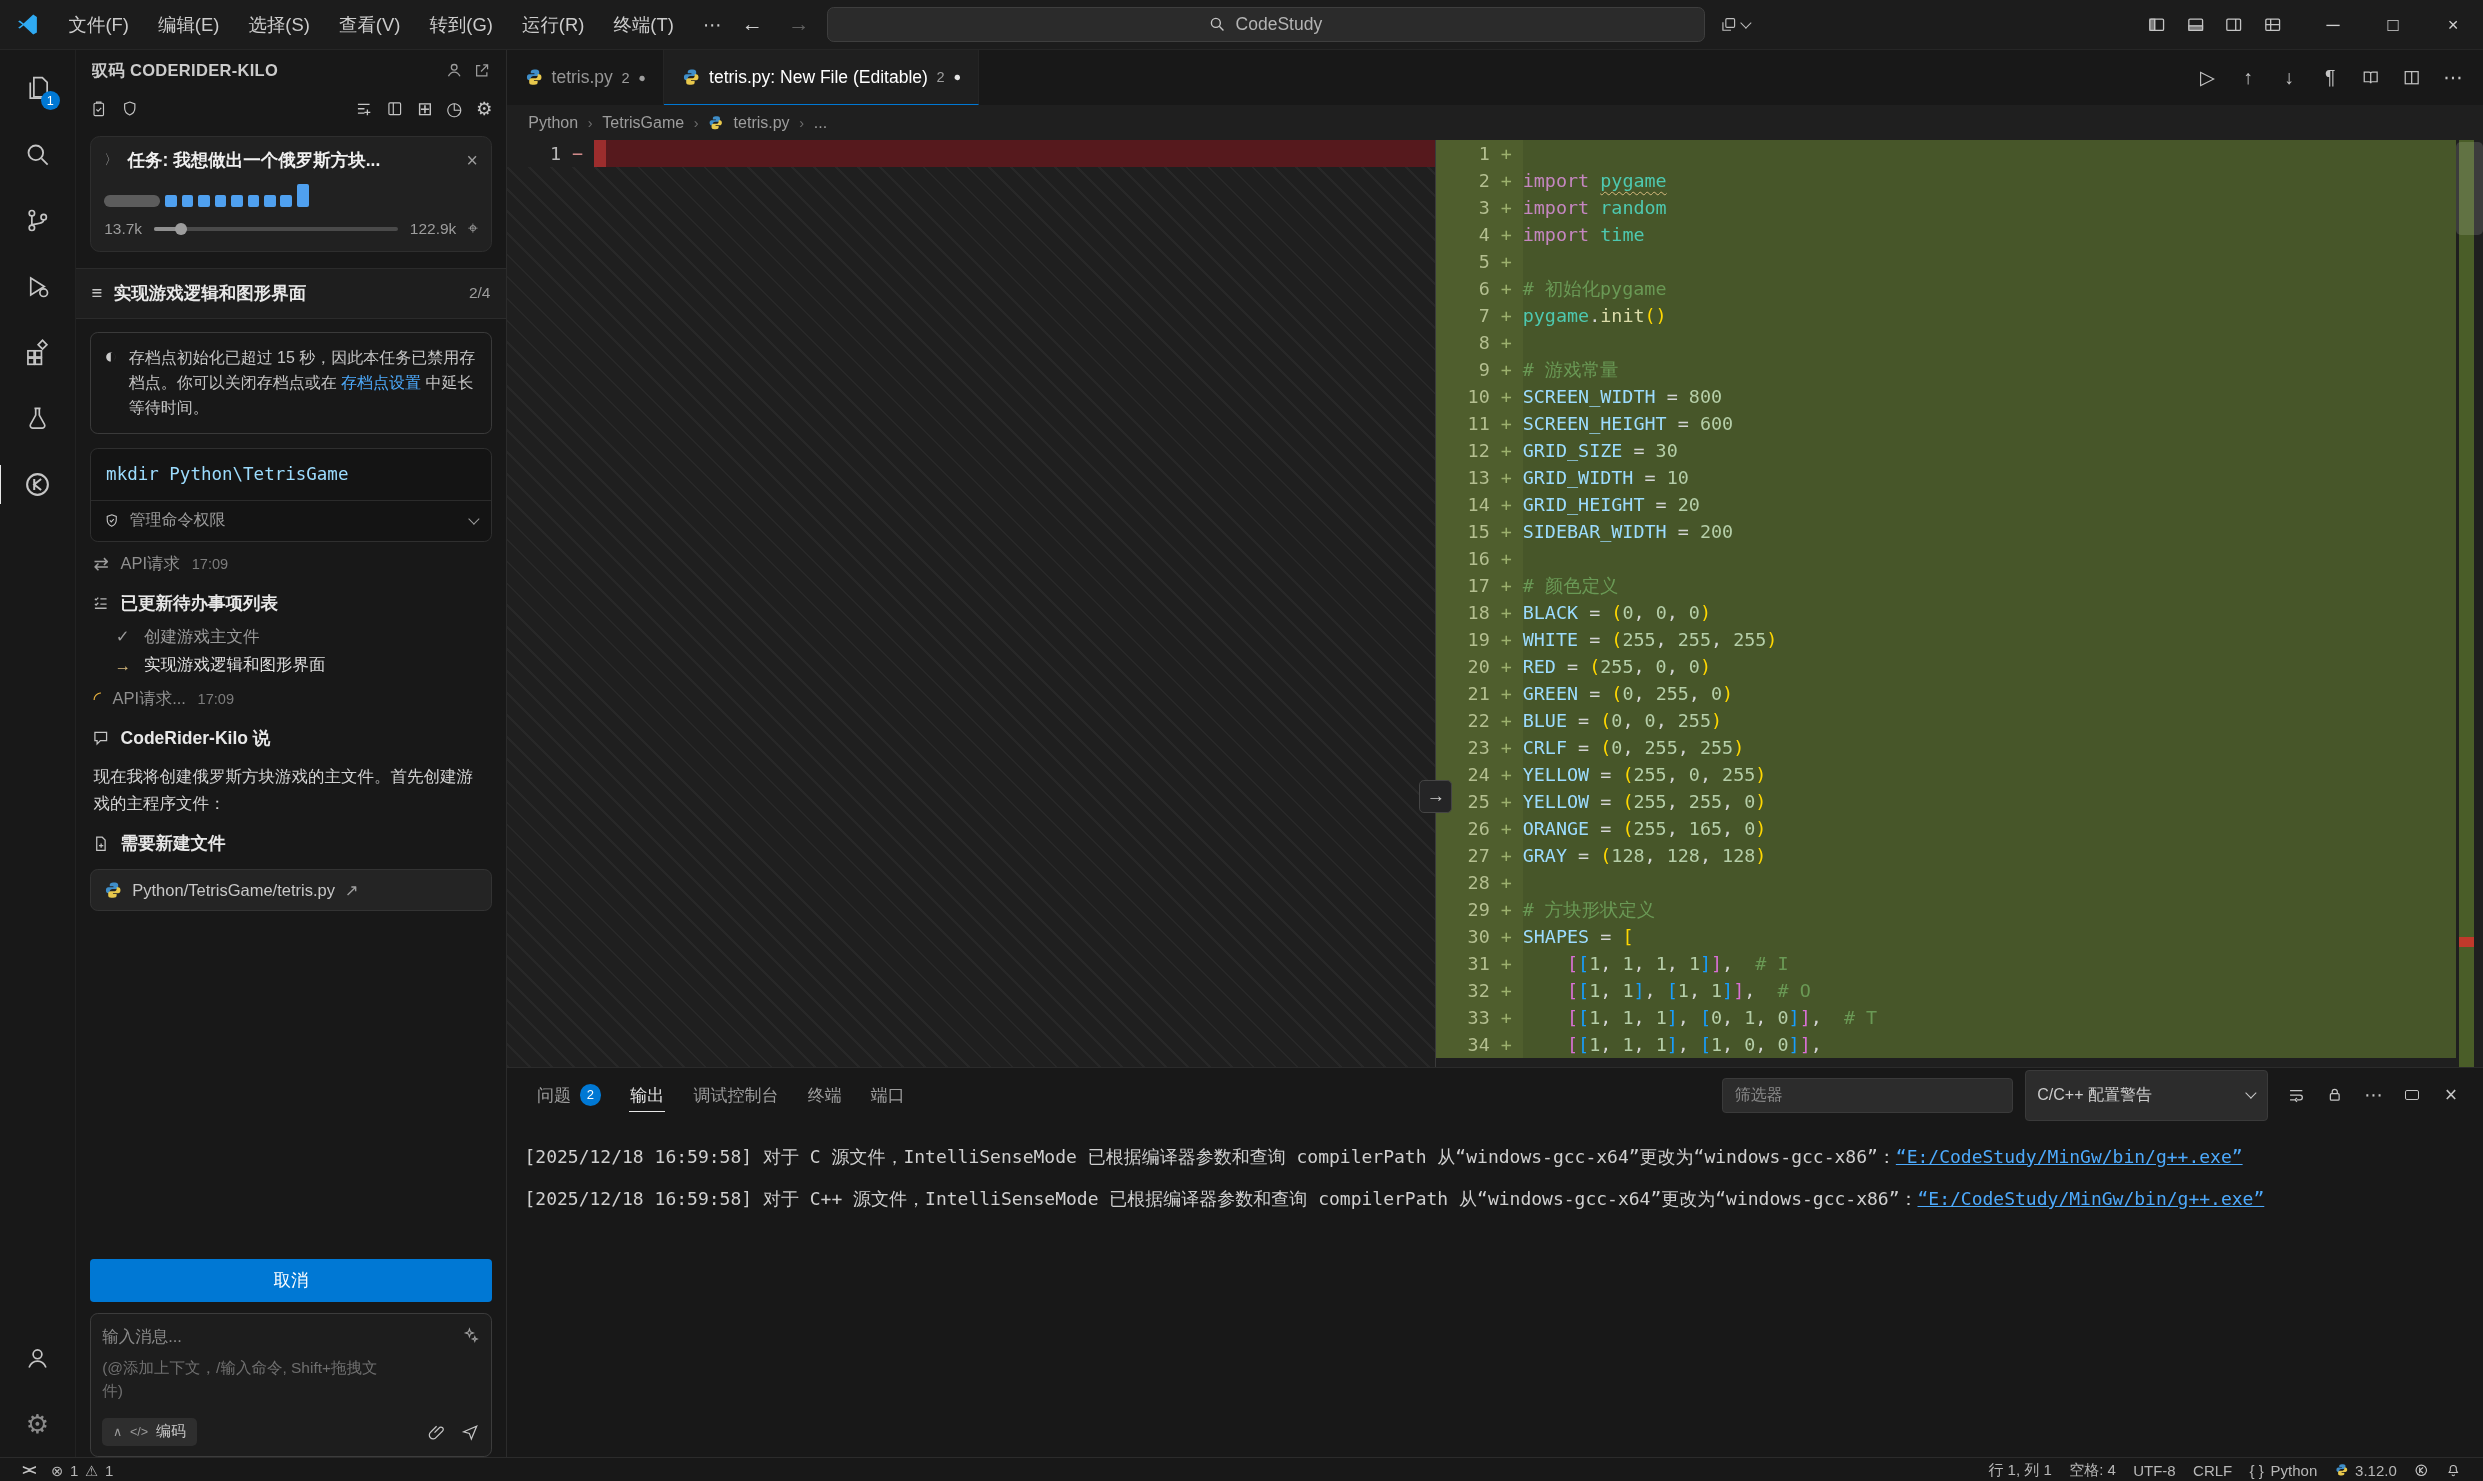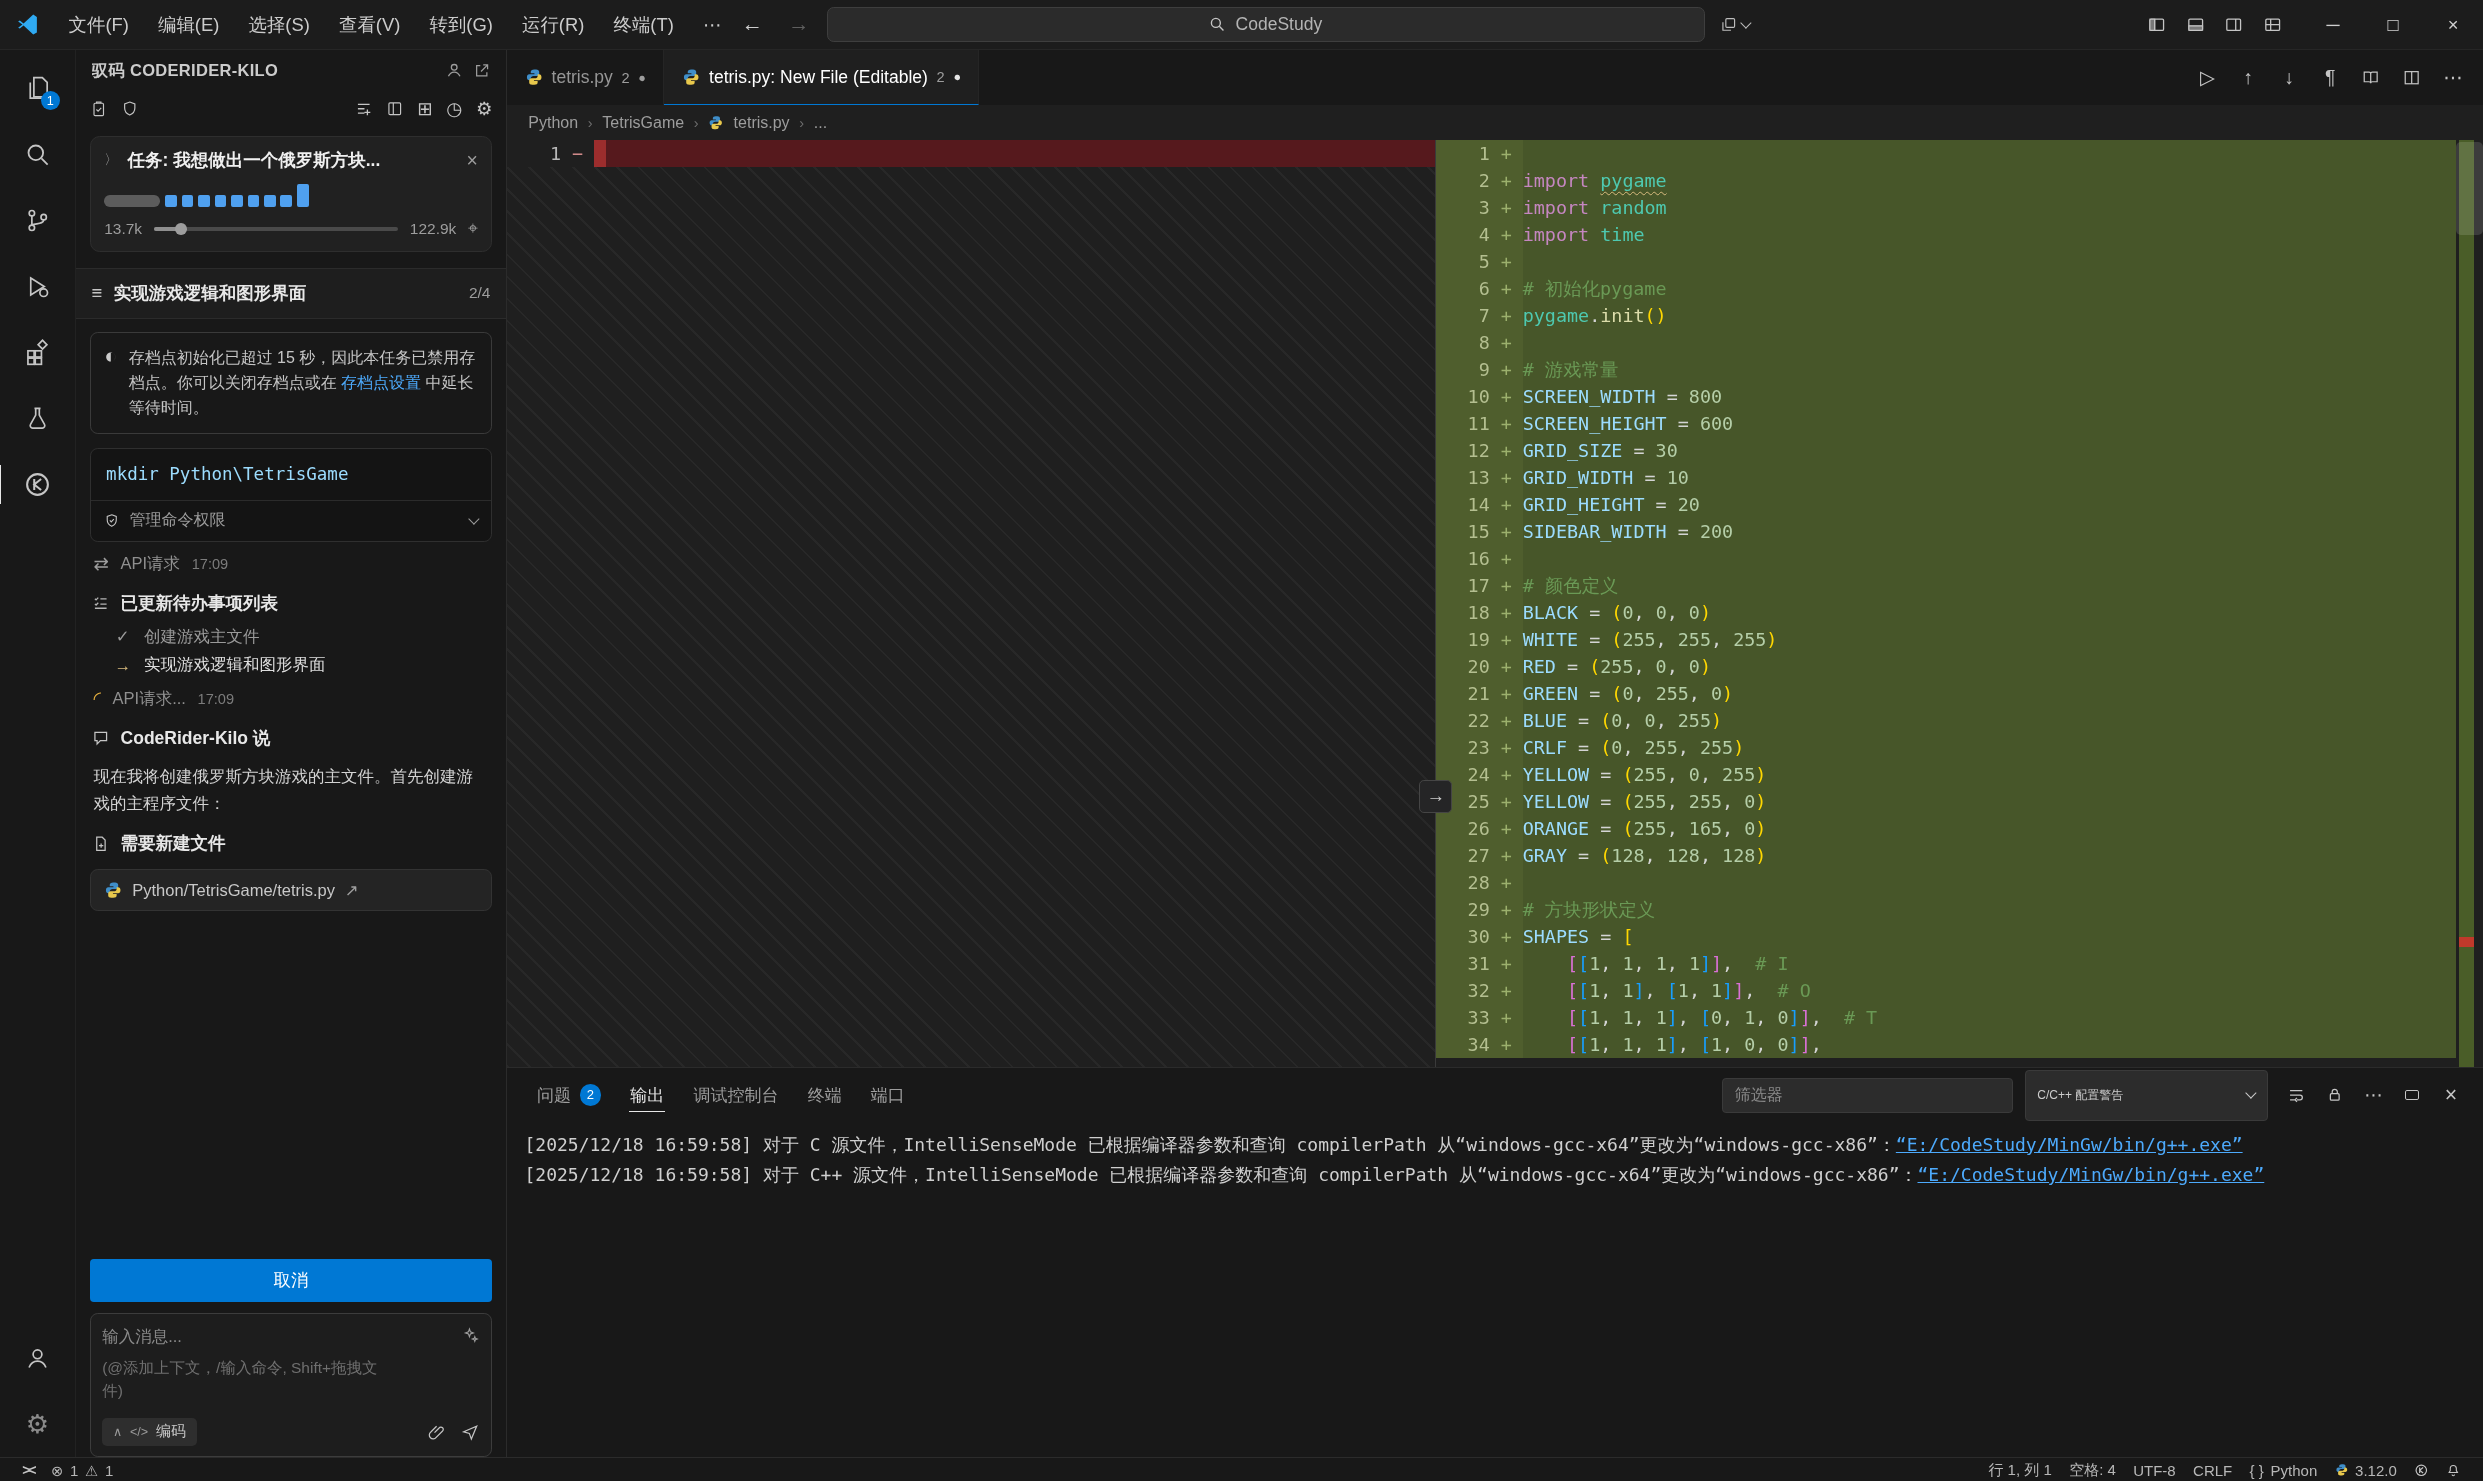--- a/index.html
+++ b/index.html
@@ -148,27 +148,27 @@
   
   .panel{height:390px;flex:none;background:#181818;border-top:1px solid #2b2b2b;display:flex;flex-direction:column;}
   .panel-header{height:54px;flex:none;display:flex;align-items:center;padding:0 15.5px;}
   .p-tab{height:100%;display:flex;align-items:center;gap:8.7px;padding:0 14.6px;color:#9d9d9d;font-size:17px;position:relative;white-space:nowrap;}
   .p-tab.active{color:#e7e7e7;}
   .p-tab.active::after{content:"";position:absolute;left:13.6px;right:13.6px;bottom:9.7px;height:1.5px;background:#e7e7e7;}
   .p-badge{min-width:21.3px;height:21.3px;border-radius:10.7px;background:#0078d4;color:#fff;font-size:13px;display:flex;align-items:center;justify-content:center;padding:0 4.9px;}
   .panel-right{margin-left:auto;display:flex;align-items:center;gap:11.6px;}
   .filter-input{width:291px;height:35px;background:#2c2c2c;border:1px solid #3a3a3a;border-radius:3.9px;color:#cccccc;font-size:16px;padding:0 11.6px;font-family:inherit;outline:none;}
   .filter-input::placeholder{color:#8a8a8a;}
-  .p-select{height:51px;min-width:243px;background:#2c2c2c;border:1px solid #3a3a3a;border-radius:3.9px;display:flex;align-items:center;gap:13.6px;padding:0 11.6px;font-size:12px;color:#cccccc;}
+  .p-select{height:51px;min-width:243px;background:#2c2c2c;border:1px solid #3a3a3a;border-radius:3.9px;display:flex;align-items:center;gap:13.6px;padding:0 11.6px;font-size:16px;color:#cccccc;}
   .p-select .grow{flex:1;}
   .p-icons{display:flex;align-items:center;gap:5.8px;color:#c5c5c5;}
   .p-icons .glyph,.p-icons .icon{width:33px;height:33px;display:flex;align-items:center;justify-content:center;font-size:18.4px;border-radius:5.8px;}
   .maxi-box{width:13.6px;height:10.7px;border:1.7px solid currentColor;border-radius:1.9px;display:inline-block;}
   .panel-body{flex:1;padding:7.8px 17.5px;font-family:"DejaVu Sans Mono",monospace;font-size:18px;line-height:30px;color:#cfcfcf;overflow:hidden;}
-  .out-line{white-space:nowrap;}
+  .out-line{white-space:nowrap;margin-top:12px;}
   .out-link{color:#4daafc;text-decoration:underline;}
 
   
   .statusbar{height:25px;flex:none;background:#181818;border-top:1px solid #2b2b2b;display:flex;align-items:center;padding:0 13.6px;font-size:15px;color:#b7b7b7;}
   .st-item{display:flex;align-items:center;gap:6.8px;padding:0 8.7px;height:100%;white-space:nowrap;}
   .st-left{display:flex;align-items:center;height:100%;}
   .st-right{margin-left:auto;display:flex;align-items:center;height:100%;}
   .remote{font-weight:700;letter-spacing:-2.9px;font-size:14.6px;color:#c5c5c5;}
   .st-ico{font-size:14.6px;}
 </style>

